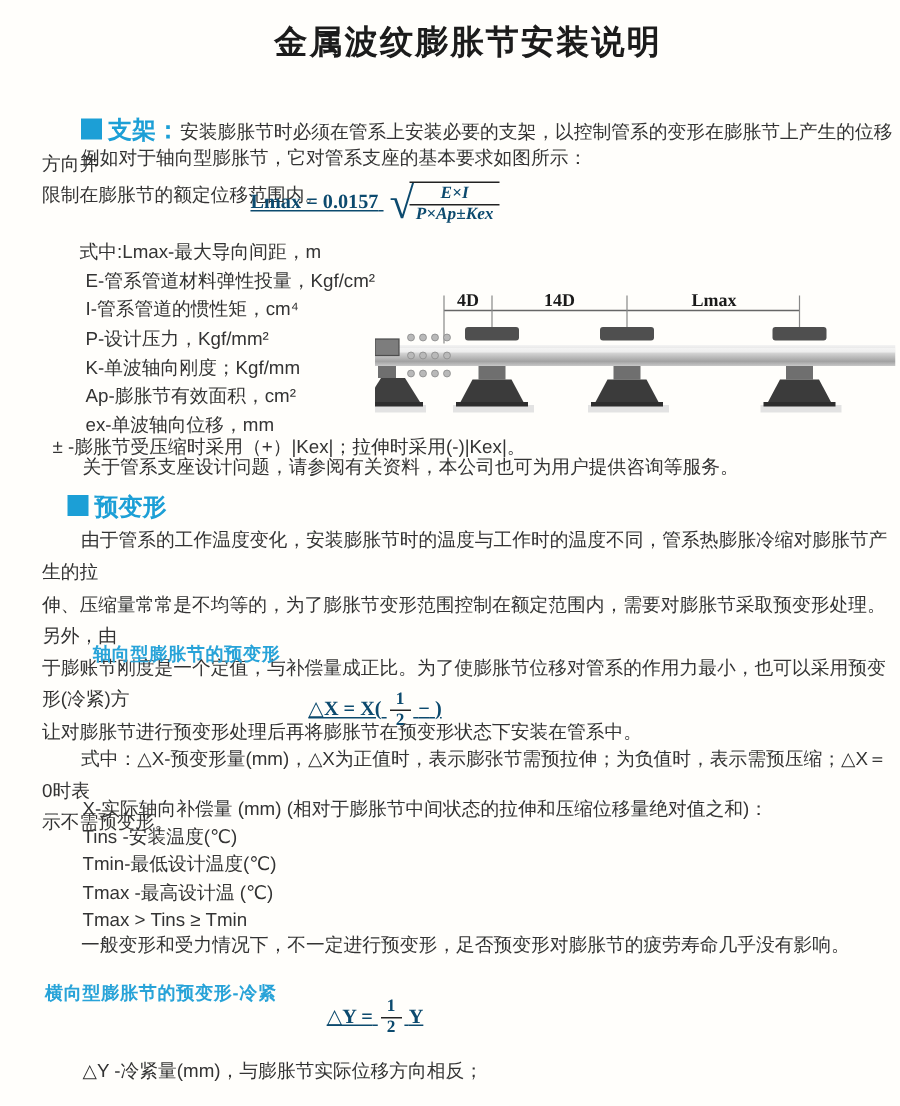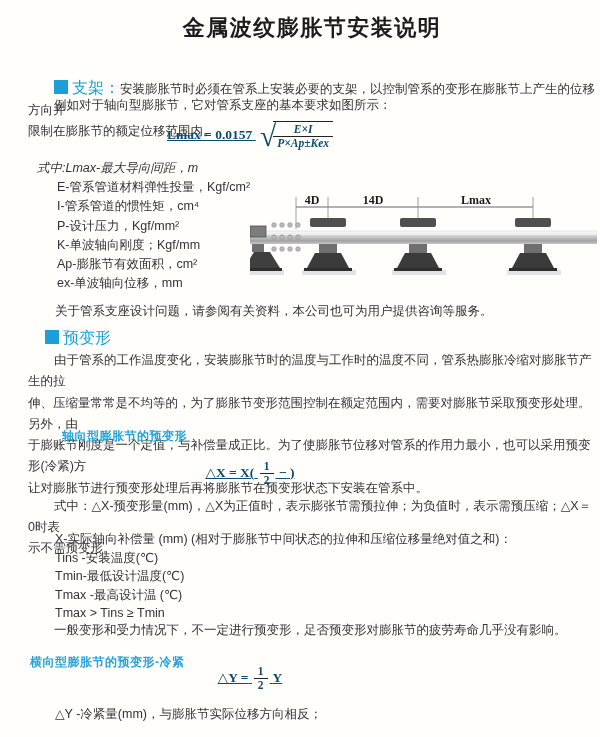--- a/index.html
+++ b/index.html
@@ -5,21 +5,21 @@
   html,body{margin:0;padding:0;background:#ffffff;}
   #page{position:relative;width:600px;height:737px;background:#fffefb;overflow:hidden;
         font-family:"Liberation Sans","DejaVu Sans",sans-serif;color:#3a3a3a;}
   .abs{position:absolute;}
   
   .doc-title{left:0;top:13px;width:600px;text-align:center;font-size:22px;font-weight:bold;
              color:#1c1c1c;letter-spacing:1.5px;padding-left:12px;}
   
   .sq{display:inline-block;width:14px;height:14px;background:#1c9fd6;margin-right:4px;
       vertical-align:-1px;}
-  .h-blue{color:#1c9fd6;font-size:16px;font-weight:normal;}
+  .h-blue{color:#1c9fd6;font-size:16px;font-weight:bold;}
   .sub-blue{color:#28a3d8;font-size:12px;font-weight:bold;letter-spacing:0.5px;}
   
   .body-txt{font-size:12.5px;line-height:21px;font-weight:500;color:#333;}
   .prelines{white-space:pre-line;}
   .indent{text-indent:26px;}
   
   .defs{font-size:12.5px;line-height:19.3px;color:#333;font-weight:500;}
   
   .formula{font-family:"Liberation Serif","DejaVu Serif",serif;color:#0c4a6e;
            font-weight:bold;font-size:13.5px;text-align:center;width:500px;left:0;text-decoration:underline;}
@@ -50,27 +50,28 @@
     <span>Lmax = 0.0157</span>
     <span class="sqrt">
       <span class="rad">√</span>
       <span class="frac ital">
         <span class="num">E×I</span>
         <span class="den">P×Ap±Kex</span>
       </span>
     </span>
   </div>
 
-  <div class="abs defs" style="left:37px;top:159px;font-style:italic;">式中:Lmax-最大导向间距，m</div>
+  <div class="abs defs" style="left:53px;top:159px;">式中:Lmax-最大导向间距，m</div>
   <div class="abs defs prelines" style="left:57px;top:178px;">E-管系管道材料弹性投量，Kgf/cm²
 I-管系管道的惯性矩，cm⁴
 P-设计压力，Kgf/mm²
 K-单波轴向刚度；Kgf/mm
 Ap-膨胀节有效面积，cm²
 ex-单波轴向位移，mm</div>
+  <div class="abs defs" style="left:35px;top:289px;">± -膨胀节受压缩时采用（+）|Kex|；拉伸时采用(-)|Kex|。</div>
   <div class="abs defs" style="left:55px;top:302px;text-align:right;">关于管系支座设计问题，请参阅有关资料，本公司也可为用户提供咨询等服务。</div>
 
   <div class="abs" style="left:250px;top:192px;width:347px;height:100px;">
     <svg width="347" height="100" viewBox="0 0 347 100">
       <defs>
         <linearGradient id="pg" x1="0" y1="0" x2="0" y2="1">
           <stop offset="0" stop-color="#f4f4f4"></stop>
           <stop offset="0.35" stop-color="#d9d9d9"></stop>
           <stop offset="0.78" stop-color="#a2a2a2"></stop>
           <stop offset="1" stop-color="#c8c8c8"></stop>

